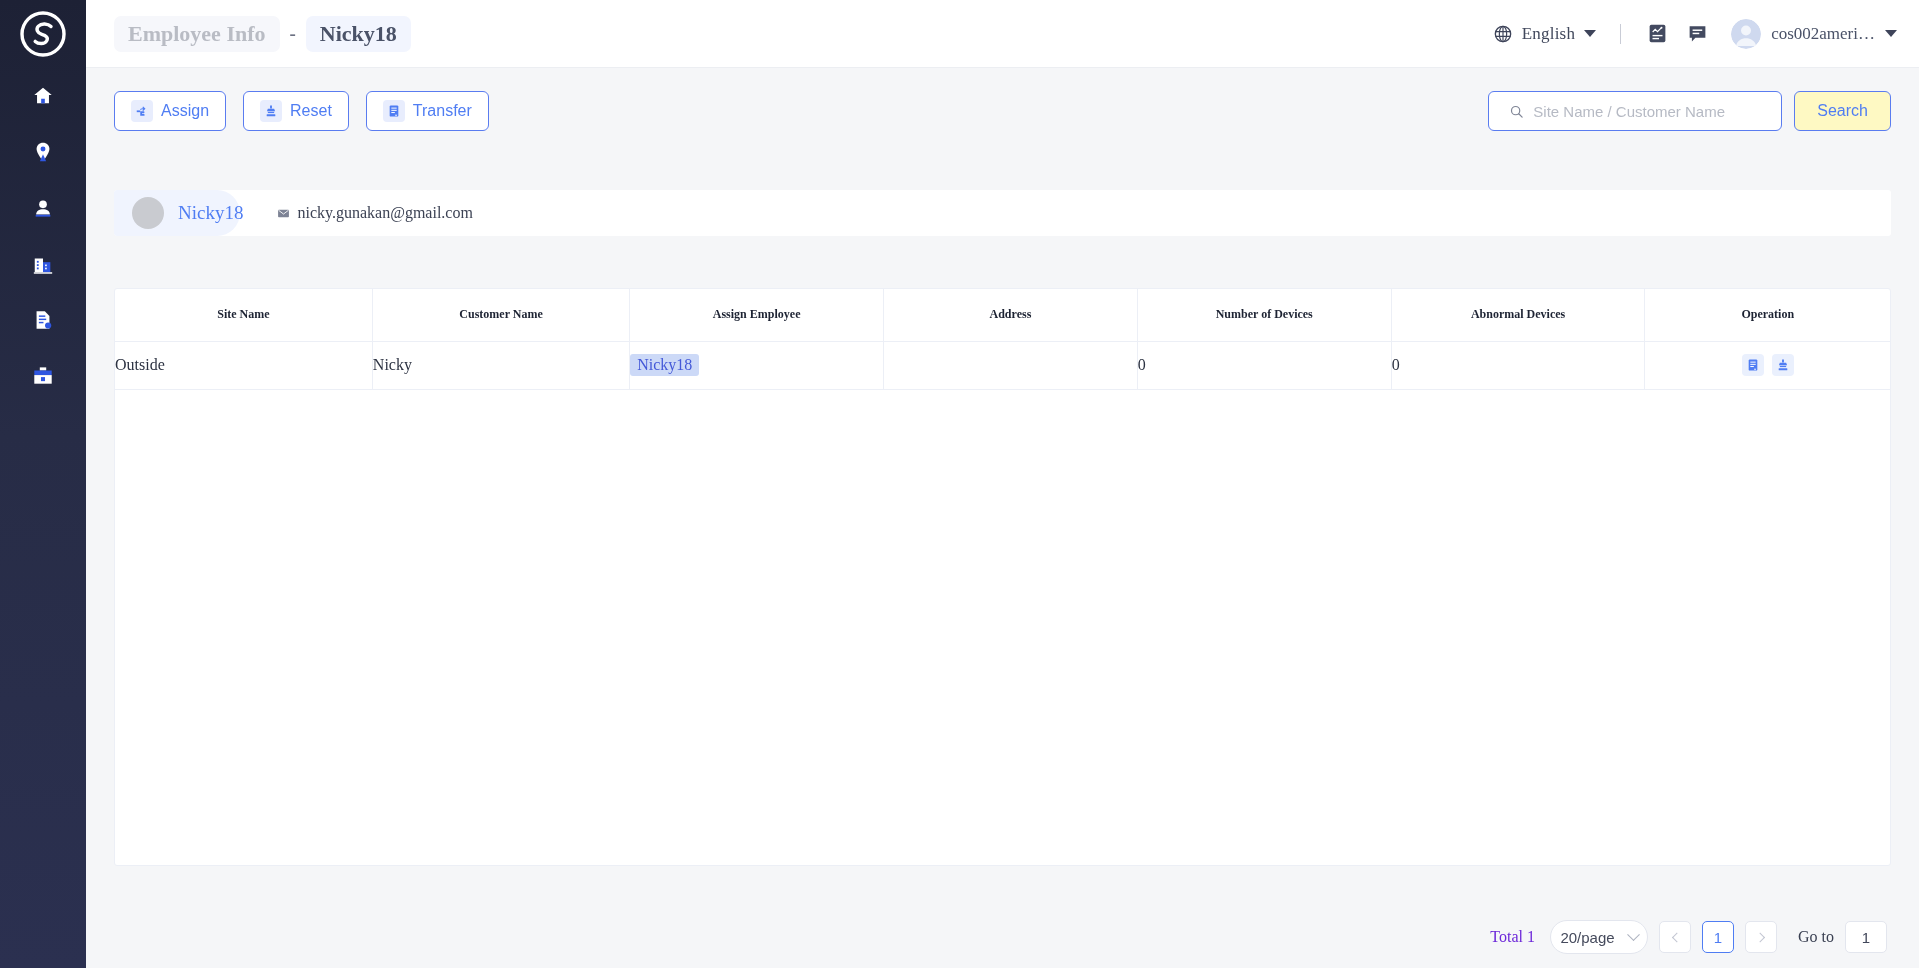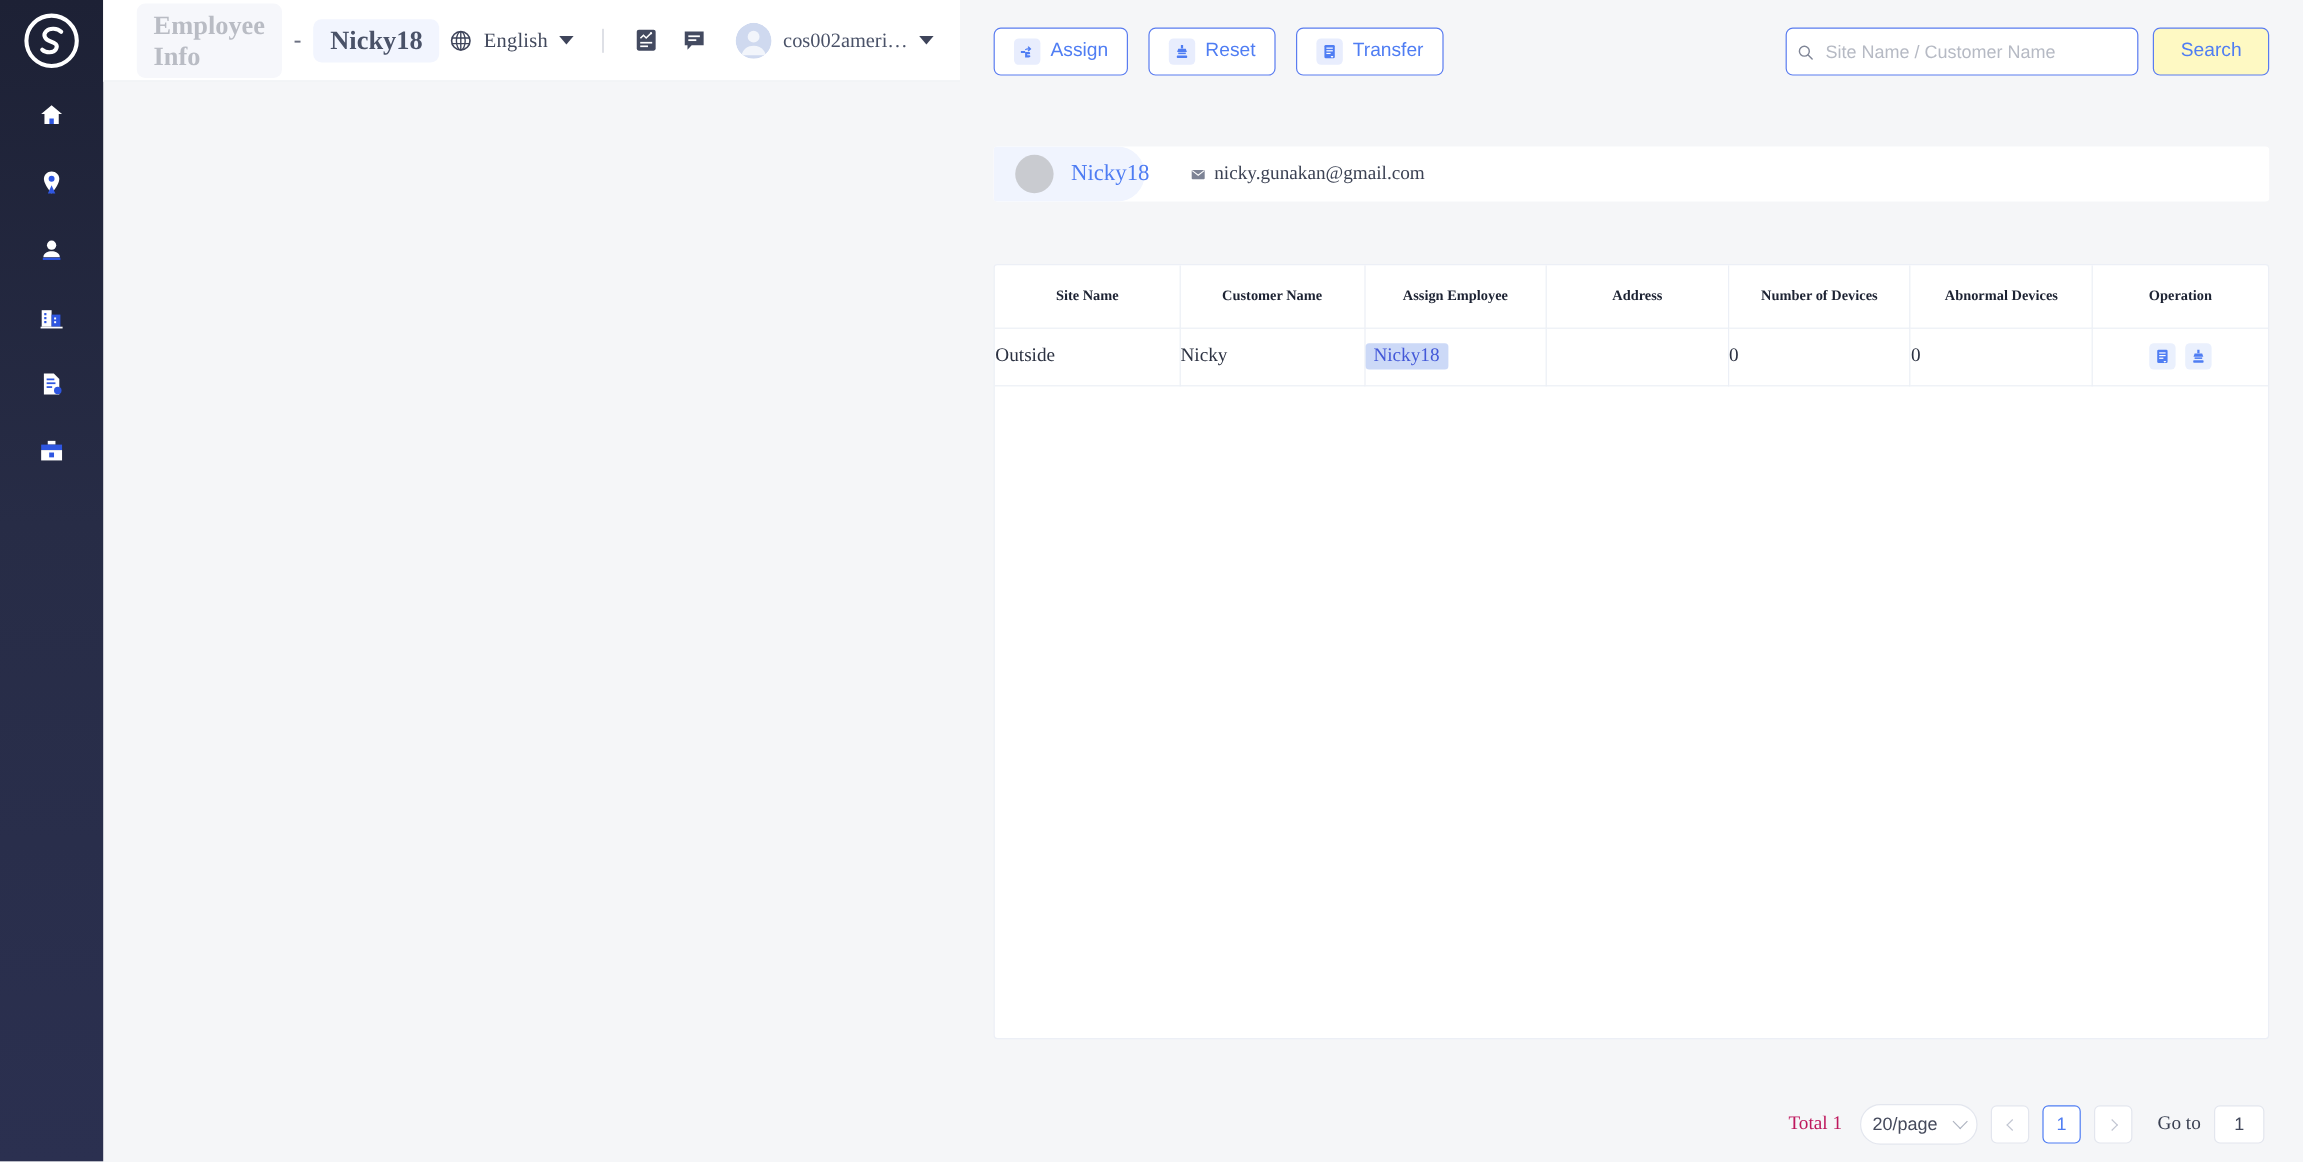--- a/index.html
+++ b/index.html
@@ -22,21 +22,21 @@
   #logo { width: 48px; height: 48px; }
   .nav-item {
     width: 86px; height: 56px;
     display: flex; align-items: center; justify-content: center;
     cursor: pointer;
   }
   .nav-item:first-of-type { margin-top: 32px; }
   .nav-item svg { width: 22px; height: 22px; display:block; }
 
   
-  #main { flex: 1 1 auto; height: 968px; display: flex; flex-direction: row; min-width: 0; }
+  #main { flex: 1 1 auto; height: 968px; display: flex; flex-direction: column; min-width: 0; }
 
   
   #topbar {
     height: 68px; background: #ffffff; flex: 0 0 68px;
     display: flex; align-items: center; padding: 0 22px 0 28px;
     border-bottom: 1px solid #eceef2;
   }
   #breadcrumb { display: flex; align-items: center; gap: 6px; }
   .crumb {
     font-family: "Liberation Serif", serif;
@@ -77,21 +77,21 @@
   }
   .tbtn .ibox {
     width: 22px; height: 22px; border-radius: 4px; background: #e8edfd;
     display:flex; align-items:center; justify-content:center;
   }
   .tbtn .ibox svg { width: 14px; height: 14px; }
 
   #search-area { margin-left: auto; display:flex; align-items:center; }
   #search-box {
     width: 294px; height: 40px; border: 1px solid #5a7cf0; border-radius: 6px;
-    background: #fff; display: flex; align-items: center; padding: 0 8px; gap: 9px;
+    background: #fff; display: flex; align-items: center; padding: 0 20px; gap: 9px;
   }
   #search-box svg { width: 15px; height: 15px; flex: 0 0 15px; }
   #search-input {
     border: none; outline: none; font-size: 15px; color: #333; width: 100%;
     font-family: "Liberation Sans", sans-serif; background: transparent;
   }
   #search-input::placeholder { color: #b6bac4; }
   #search-btn {
     margin-left: 12px; height: 40px; padding: 0 22px;
     border: 1px solid #5a7cf0; border-radius: 6px; background: #fef9c3;
@@ -148,21 +148,21 @@
     width: 22px; height: 22px; border-radius: 4px; background: #eaf0fd;
     display:flex; align-items:center; justify-content:center; cursor: pointer;
   }
   .op-btn svg { width: 14px; height: 14px; }
 
   
   #pager {
     flex: 0 0 62px; height: 62px; display: flex; align-items: center;
     justify-content: flex-end; gap: 11px; padding-right: 4px;
   }
-  #total-label { font-family:"Liberation Serif", serif; font-size: 16px; color: #be185d; margin-right: 4px; }
+  #total-label { font-family:"Liberation Serif", serif; font-size: 16px; color: #6d28d9; margin-right: 4px; }
   #page-size {
     width: 98px; height: 34px; border: 1px solid #e3e6ee; border-radius: 17px; background:#fff;
     display:flex; align-items:center; justify-content:center; gap: 14px; cursor:pointer;
   }
   #page-size-label { font-size: 15px; color: #454a5c; font-family:"Liberation Sans", sans-serif; }
   .chev { width: 9px; height: 9px; border-right: 1.4px solid #aeb3c0; border-bottom: 1.4px solid #aeb3c0;
           transform: rotate(45deg) translate(-2px,-2px); }
   .pg-btn {
     width: 32px; height: 32px; border: 1px solid #e3e6ee; border-radius: 5px; background:#fff;
     display:flex; align-items:center; justify-content:center; cursor:pointer;

